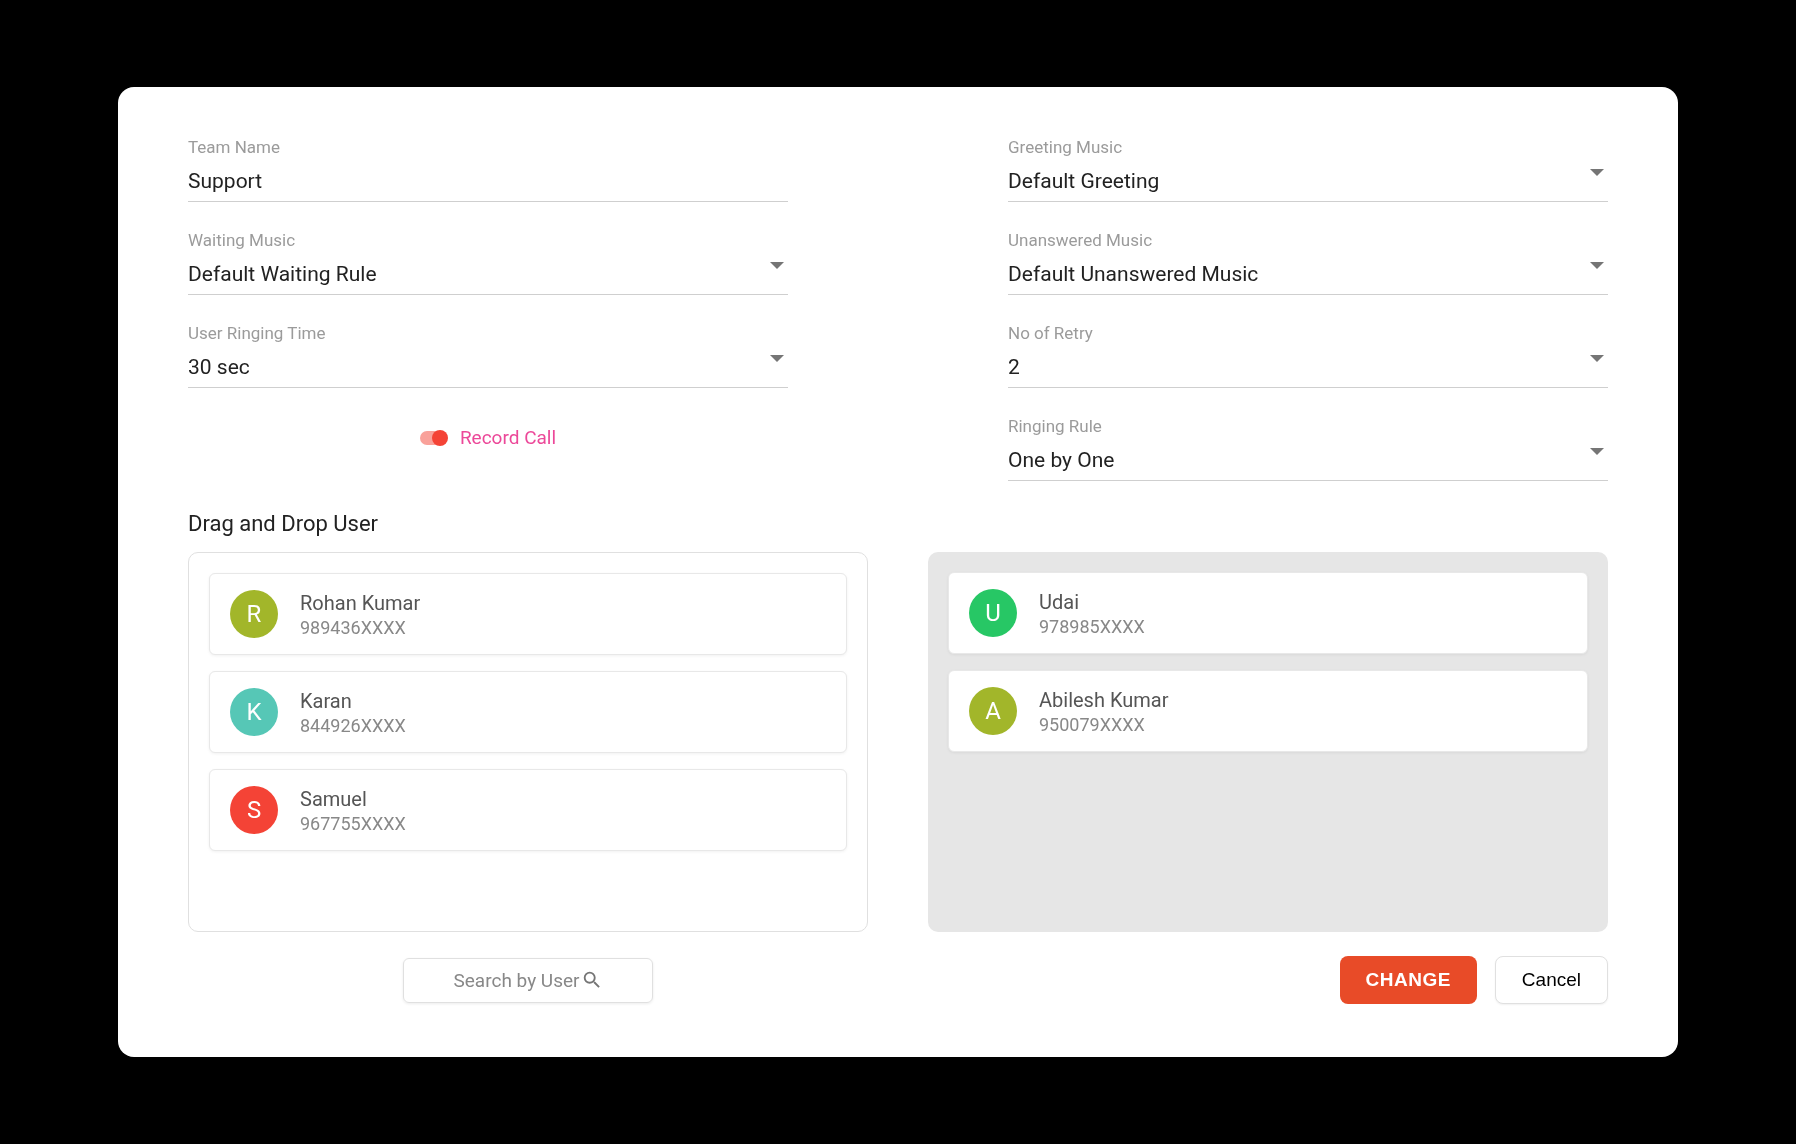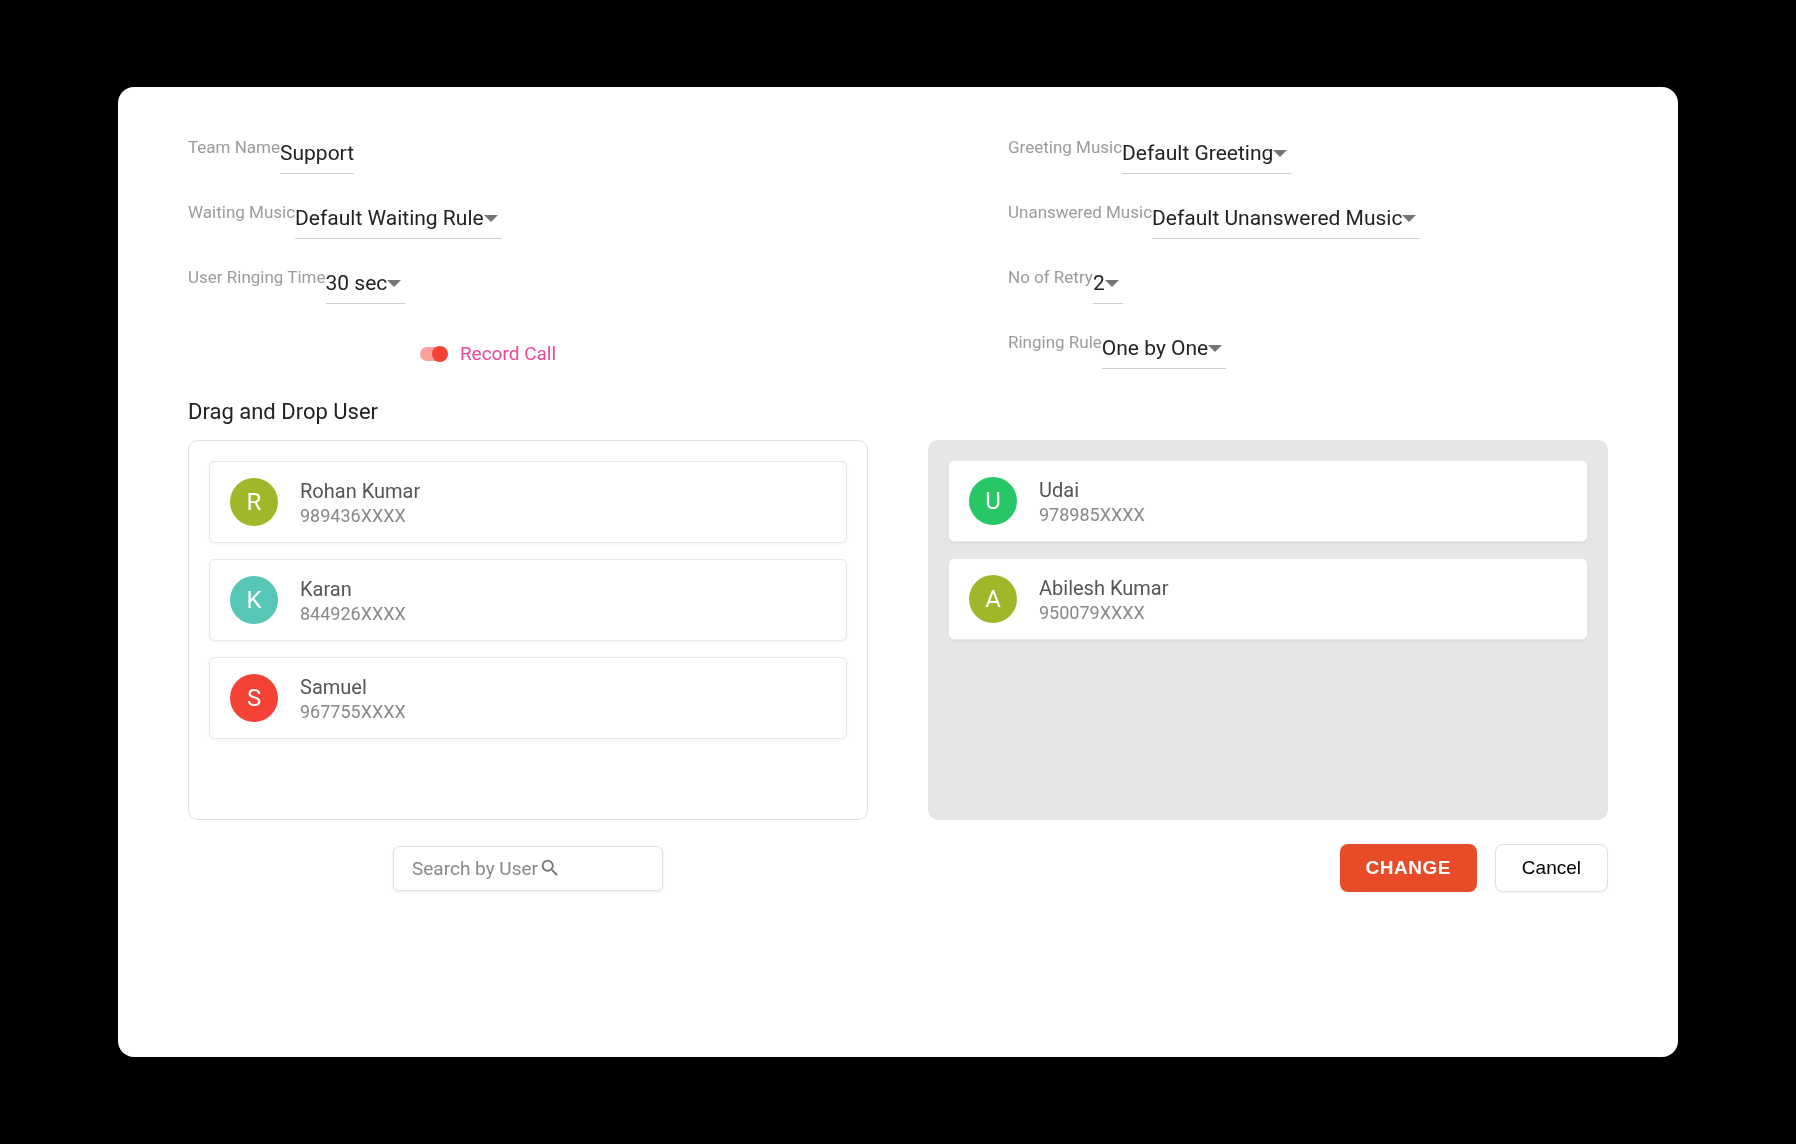--- a/index.html
+++ b/index.html
@@ -20,34 +20,33 @@
     padding: 50px 70px 40px 70px;
     position: relative;
   }
   .form-grid {
     display: grid;
     grid-template-columns: 1fr 1fr;
     column-gap: 220px;
     row-gap: 30px;
   }
   .col { display: flex; flex-direction: column; gap: 28px; }
-  .field { display: flex; flex-direction: row; }
+  .field { display: flex; flex-direction: column; }
   .field-label {
     font-size: 17px;
     color: #9b9b9b;
     margin-bottom: 8px;
   }
   .field-value {
     font-size: 21px;
     color: #222;
     padding: 4px 0 8px 0;
     border-bottom: 1px solid #cfcfcf;
     display: flex;
     justify-content: space-between;
-    align-items: center;
   }
   .dropdown-arrow {
     width: 0; height: 0;
     border-left: 7px solid transparent;
     border-right: 7px solid transparent;
     border-top: 7px solid #757575;
     margin-right: 4px;
   }
   .toggle-row {
     display: flex;
@@ -121,22 +120,22 @@
   }
   .search-box {
     margin: 0 auto;
     display: flex;
     align-items: center;
     gap: 1px;
     border: 1px solid #e0e0e0;
     border-radius: 6px;
     padding: 10px 18px;
     box-shadow: 0 1px 3px rgba(0,0,0,0.08);
-    width: 270px;
-    justify-content: flex-start;
+    width: 250px;
+    justify-content: center;
   }
   .search-placeholder { font-size: 19px; color: #888; }
   .search-icon-svg { width: 22px; height: 22px; fill: #757575; }
   .actions {
     display: flex;
     justify-content: flex-end;
     gap: 18px;
   }
   .btn {
     padding: 12px 26px;

